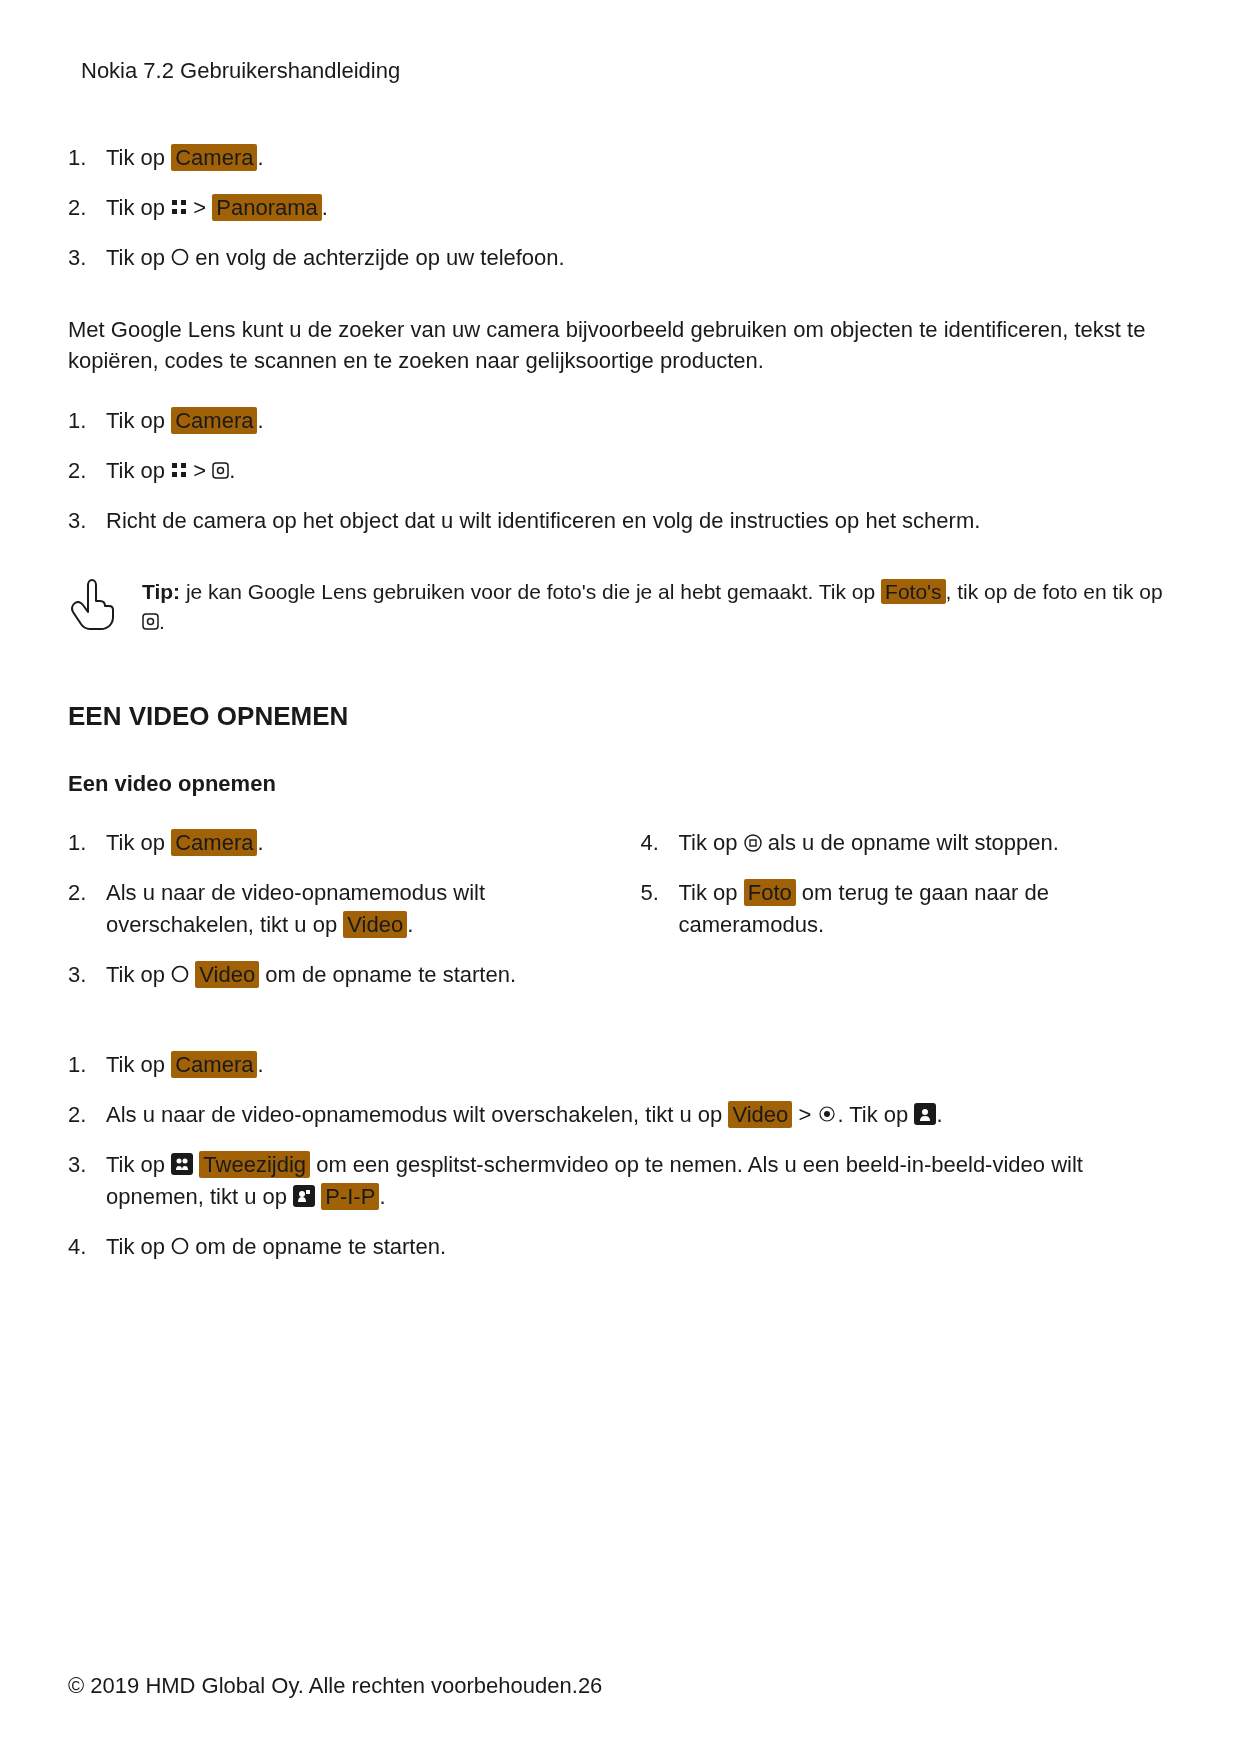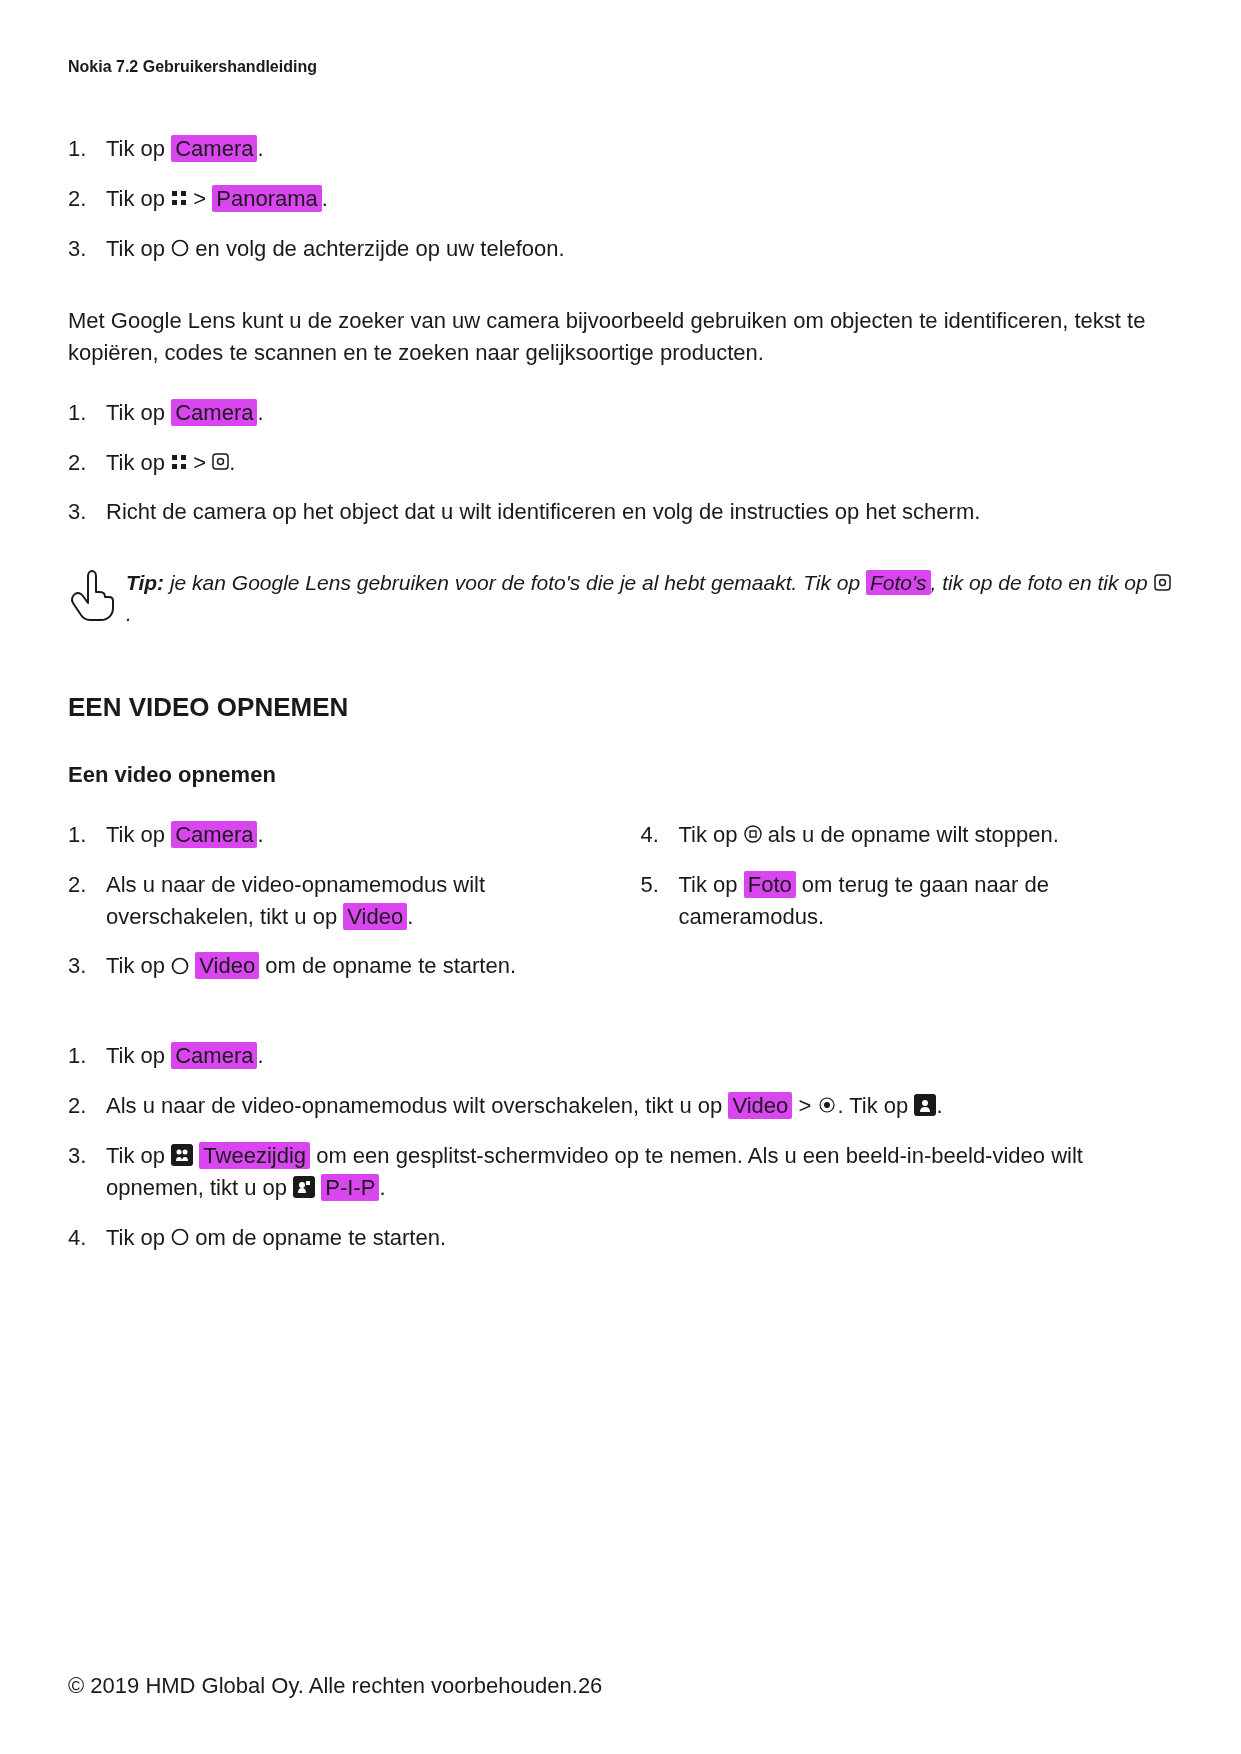--- a/index.html
+++ b/index.html
@@ -10,23 +10,24 @@
       height: 1754px;
       position: relative;
       color: #1a1a1a;
       font-size: 22px;
       line-height: 1.45;
     }
     .page {
       padding: 55px 68px 60px 68px;
     }
     .header-title {
-      font-size: 16px;
-      font-weight: 700;
+      font-size: 22px;
+      font-weight: 400;
       margin-bottom: 55px;
+      margin-left: 13px;
     }
     .section-h3 {
       font-size: 22px;
       font-weight: 700;
       margin-bottom: 28px;
     }
     .section-h2 {
       font-size: 26px;
       font-weight: 700;
       margin-top: 60px;
@@ -46,38 +47,37 @@
     ol li::before {
       content: counter(item) ".";
       position: absolute;
       left: 0;
       top: 0;
     }
     .para {
       margin-bottom: 28px;
     }
     .hl {
-      background: #d946ef;
+      background: #a16207;
       padding: 1px 4px;
       border-radius: 2px;
     }
     .icon-inline {
       display: inline-flex;
       align-items: center;
       justify-content: center;
       vertical-align: middle;
       position: relative;
       top: -2px;
     }
     .tip-box {
       display: flex;
-      gap: 10px;
+      gap: 26px;
       margin: 26px 0 10px 0;
       align-items: flex-start;
-      font-style: italic;
     }
     .tip-icon {
       flex-shrink: 0;
       width: 48px;
       height: 56px;
     }
     .tip-text {
       flex: 1;
       font-size: 21px;
     }

